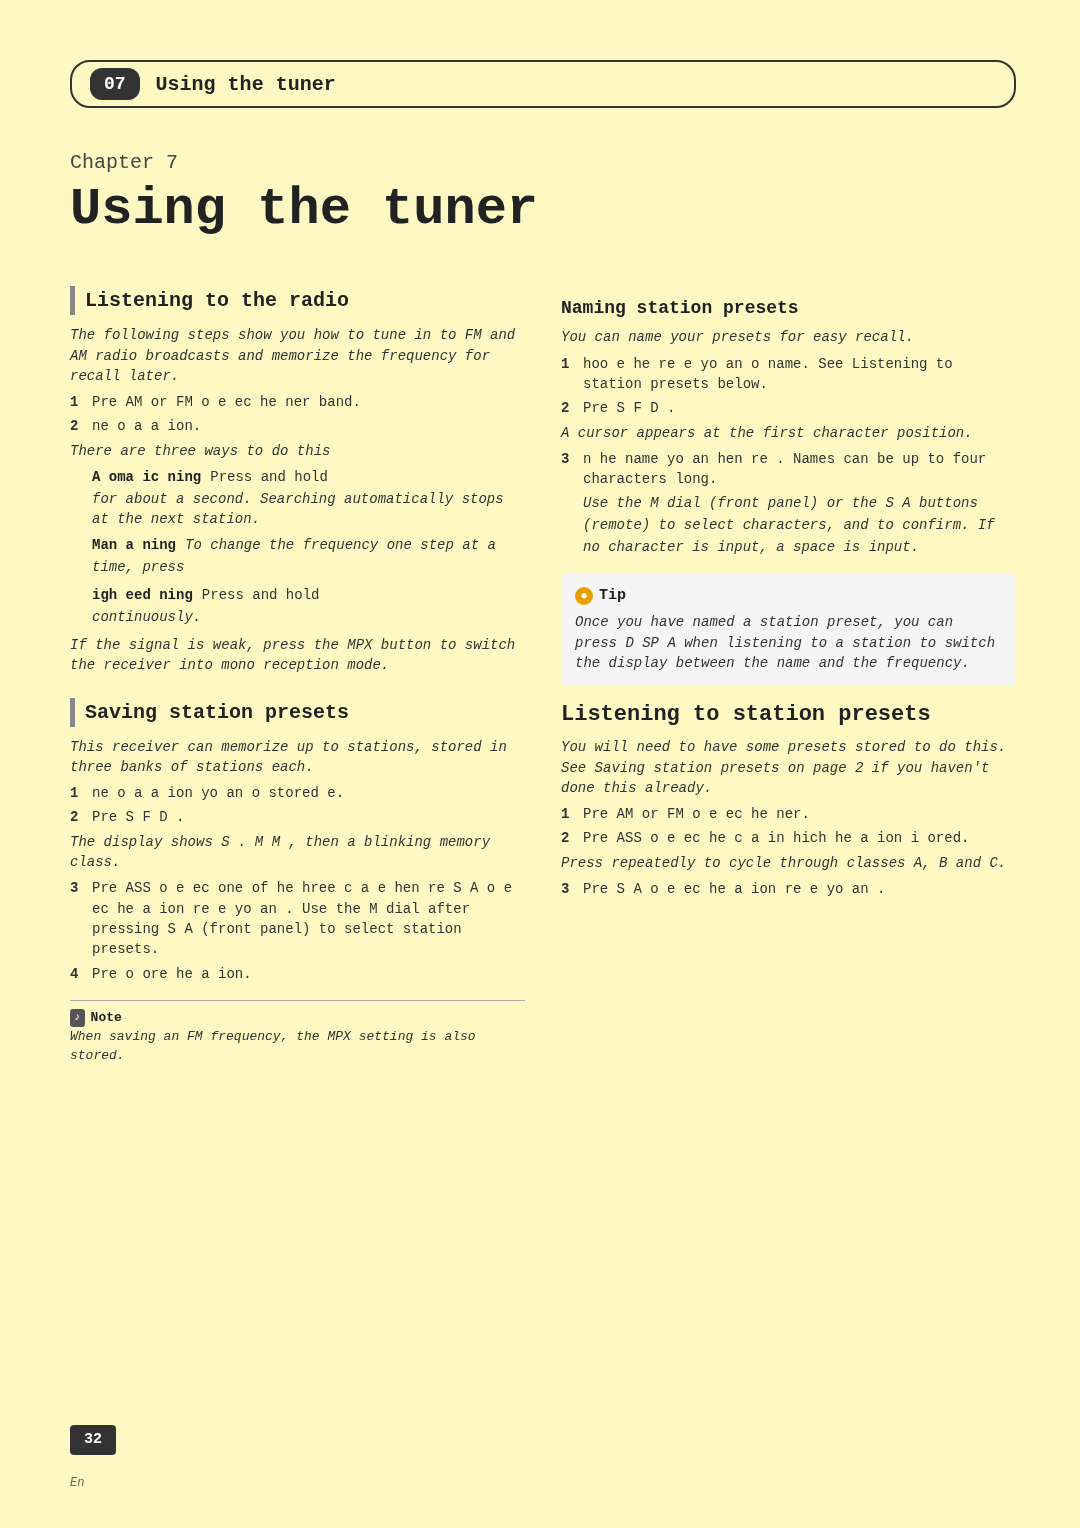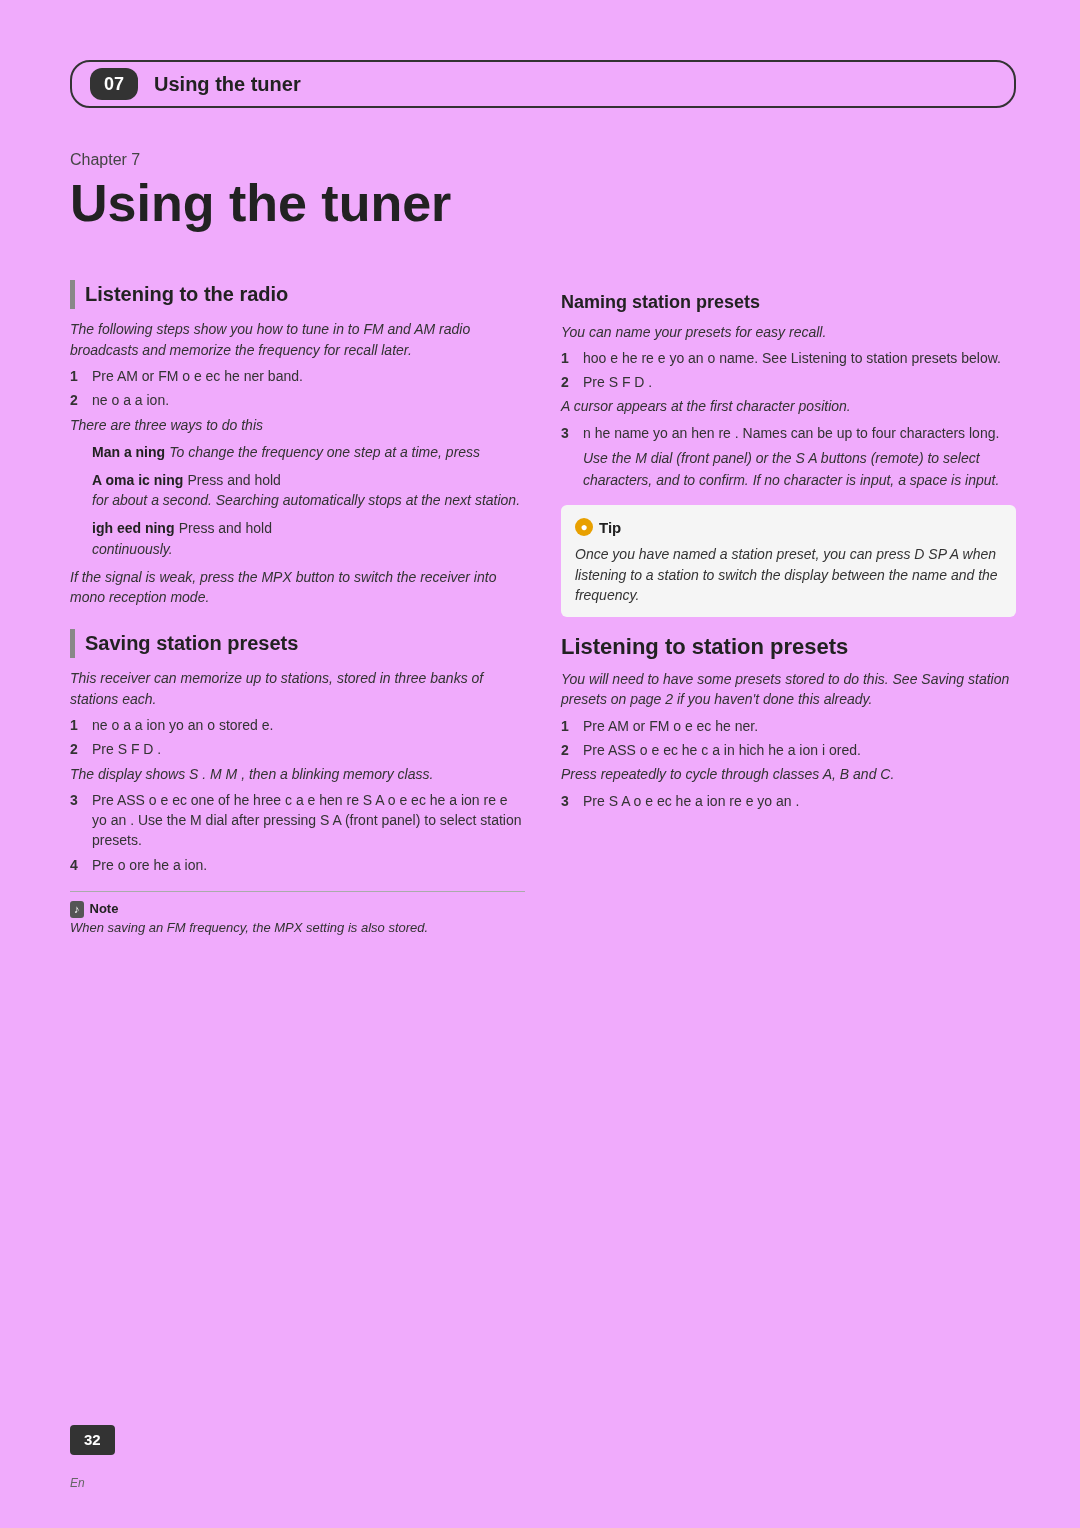--- a/index.html
+++ b/index.html
@@ -9,23 +9,24 @@
       width: 1080px;
       min-height: 1528px;
       color: #222;
       font-size: 15px;
       line-height: 1.45;
     }
 
     .page {
       width: 1080px;
       min-height: 1528px;
-      background: #f0abfc;
+      background: #fef9c3;
       padding: 60px 64px 60px 70px;
       position: relative;
+      font-family: Liberation Mono, monospace;
     }
 
     
     .header-bar {
       display: flex;
       align-items: center;
       border: 2px solid #333;
       border-radius: 20px;
       padding: 6px 18px;
       margin-bottom: 40px;
@@ -41,21 +42,21 @@
       margin-right: 16px;
     }
     .header-chapter-title {
       font-size: 20px;
       font-weight: bold;
       color: #222;
     }
 
     
     .chapter-label {
-      font-size: 16px;
+      font-size: 20px;
       color: #444;
       margin-bottom: 4px;
     }
     .chapter-main-title {
       font-size: 52px;
       font-weight: bold;
       color: #222;
       margin-bottom: 32px;
       line-height: 1.1;
     }
@@ -235,27 +236,27 @@
         <span class="step-num">1</span>
         <span class="step-content">Pre   AM or FM o  e ec   he   ner band.</span>
       </div>
       <div class="step-line">
         <span class="step-num">2</span>
         <span class="step-content">ne  o a   a ion.</span>
       </div>
       <div class="body-italic">There are three ways to do this</div>
 
       <div class="indent-block">
-        <span class="indent-label">Man a   ning</span>
-        <span class="body-italic">To change the frequency one step at a time, press</span>
-      </div>
-      <div class="indent-block">
         <span class="indent-label">A oma ic  ning</span>
         <span class="body-text">Press and hold</span>
         <div class="body-italic">for about a second. Searching automatically stops at the next station.</div>
+      </div>
+      <div class="indent-block">
+        <span class="indent-label">Man a   ning</span>
+        <span class="body-italic">To change the frequency one step at a time, press</span>
       </div>
       <div class="indent-block">
         <span class="indent-label">igh   eed  ning</span>
         <span class="body-text">Press and hold</span>
         <div class="body-italic">continuously.</div>
       </div>
 
       <div class="body-italic" style="margin-top:8px;">If the signal is weak, press the MPX button to switch the receiver into mono reception mode.</div>
 
       <div class="section-heading" style="margin-top:22px;">Saving station presets</div>

